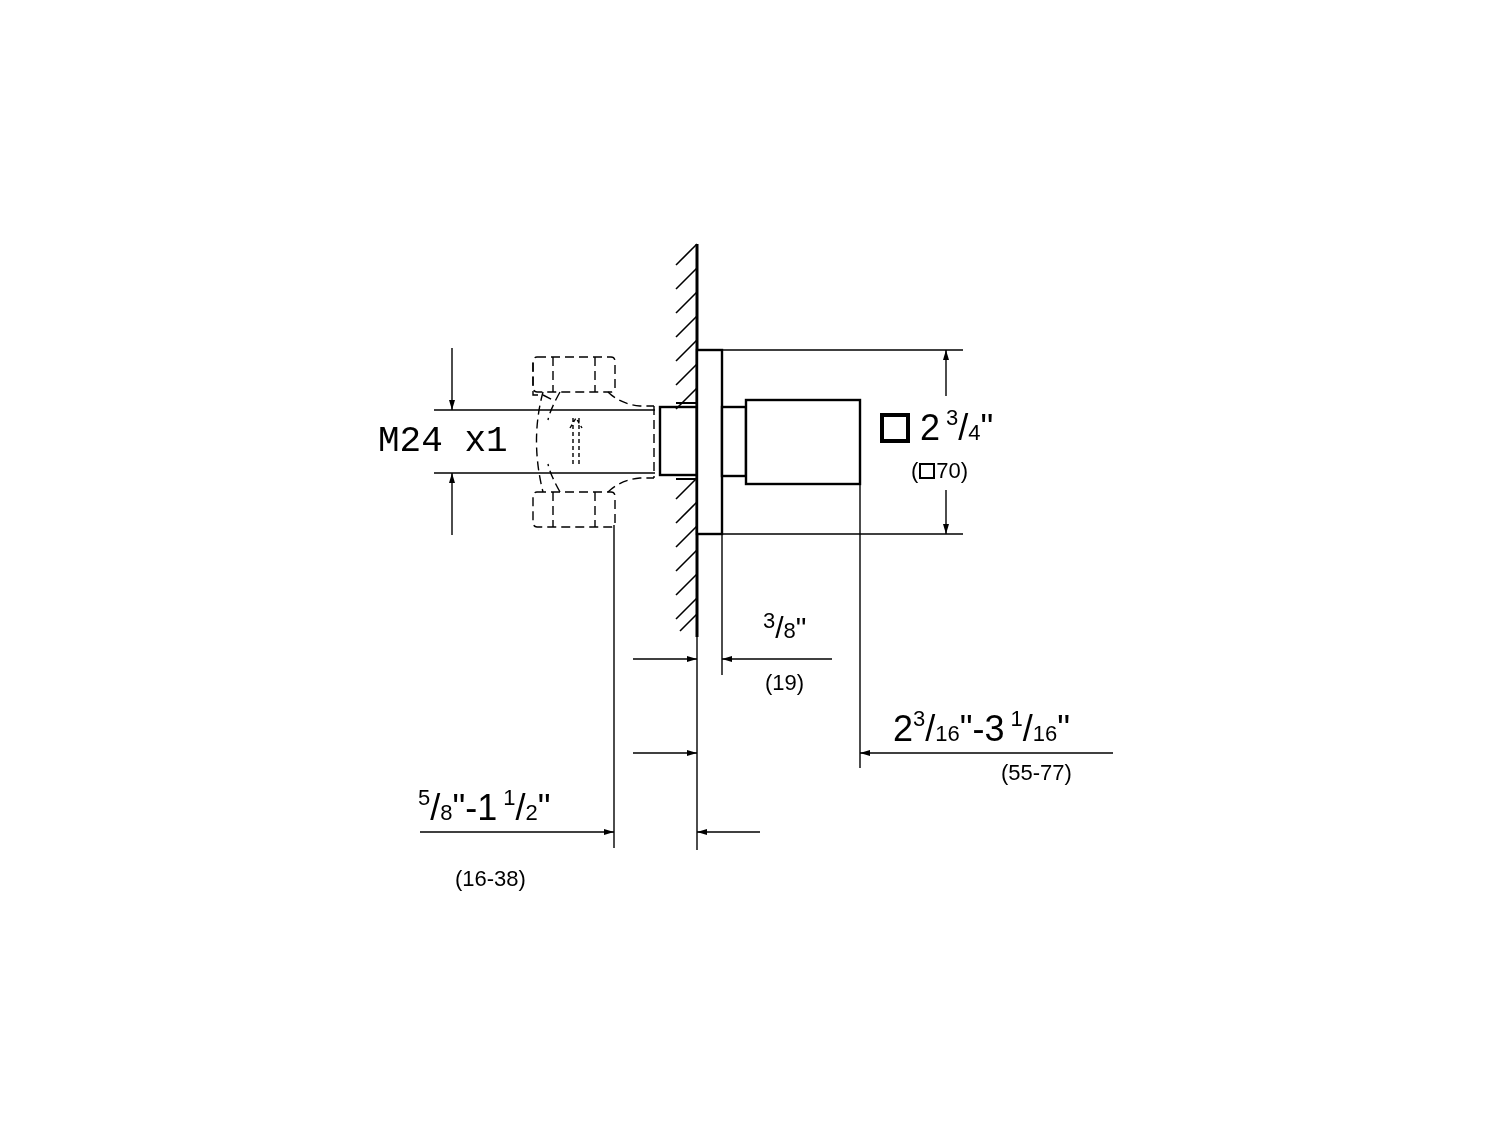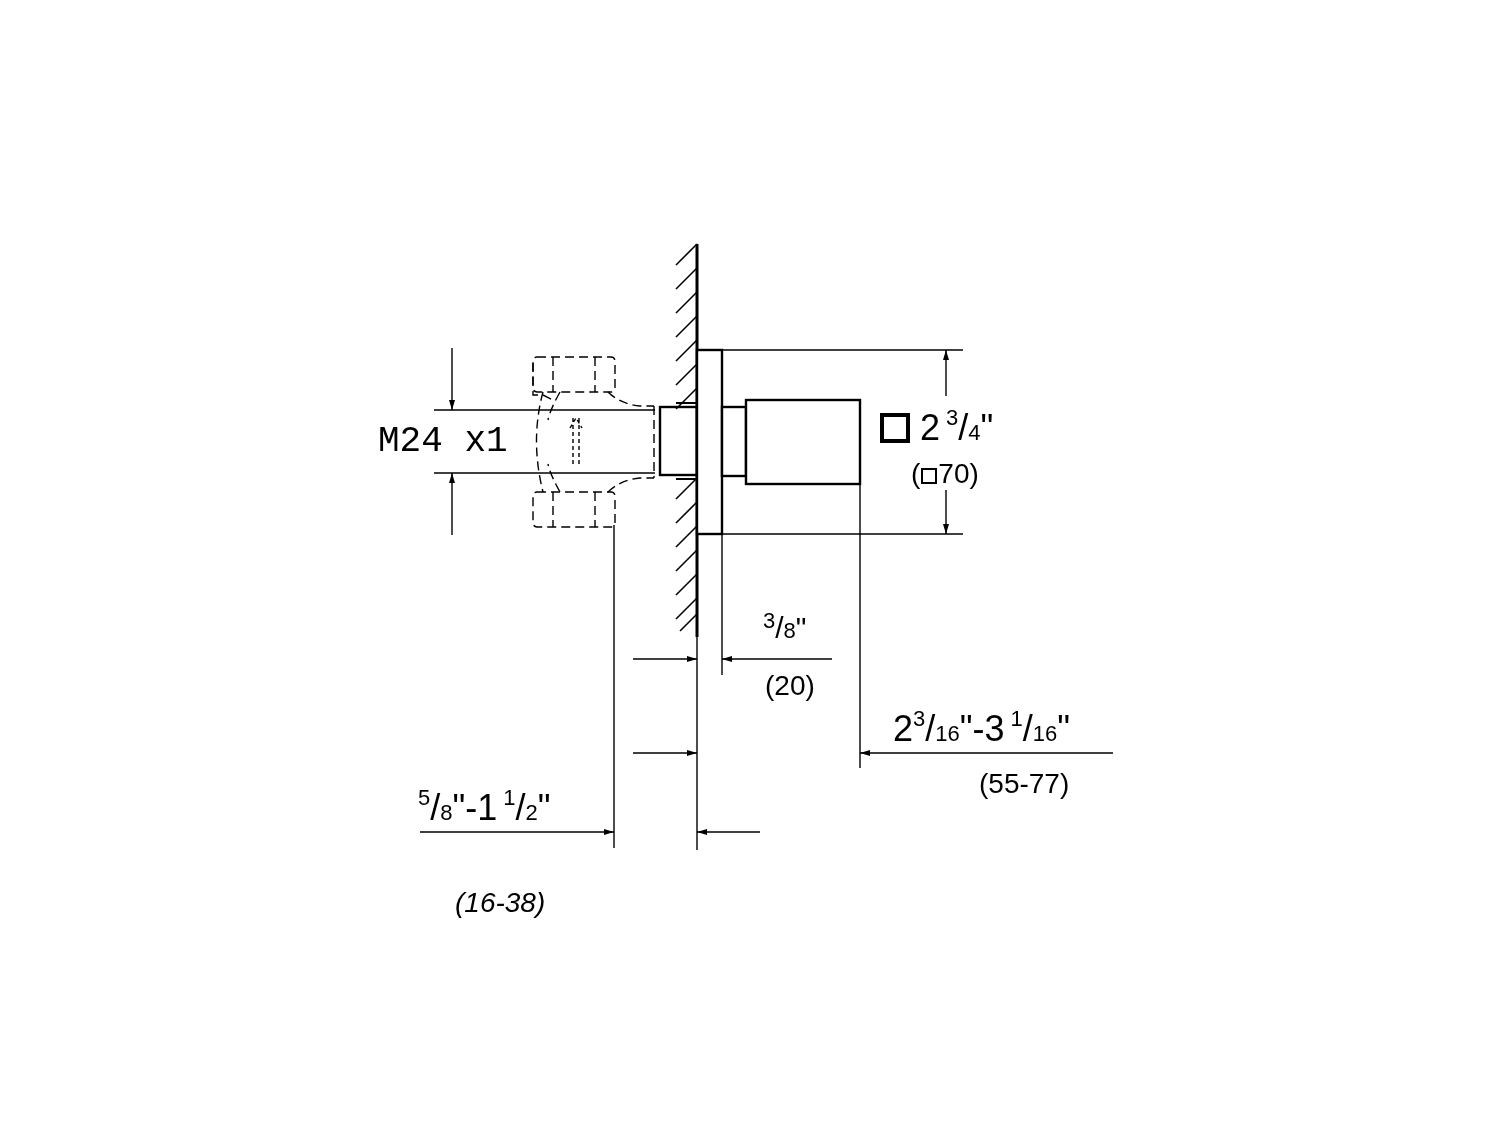--- a/index.html
+++ b/index.html
@@ -1,20 +1,20 @@
 <!DOCTYPE html>
 <html><head>
 <meta charset="utf-8">
 <style>
   html,body{margin:0;padding:0;background:#ffffff;}
   body{width:1500px;height:1125px;position:relative;overflow:hidden;font-family:"Liberation Sans",sans-serif;color:#000;}
   svg{position:absolute;left:0;top:0;}
   .lbl{position:absolute;white-space:nowrap;line-height:1;color:#000;font-family:"Liberation Sans",sans-serif;}
   .big{font-size:36px;}
-  .mid{font-size:28px;}
+  .mid{font-size:22px;}
   .sup{font-size:22px;vertical-align:top;position:relative;top:-3px;}
   .sub{font-size:22px;}
   .sqbox{display:inline-block;border:4px solid #000;box-sizing:border-box;vertical-align:middle;}
   .sqsmall{display:inline-block;border:2px solid #000;box-sizing:border-box;width:16px;height:16px;vertical-align:-1px;margin:0 1px;}
 </style>
 </head>
 <body>
 
 <svg width="1500" height="1125" viewBox="0 0 1500 1125" xmlns="http://www.w3.org/2000/svg">
   <defs>
@@ -116,23 +116,23 @@
 <div class="lbl big" style="left:880px;top:410px;">
   <span class="sqbox" style="width:30px;height:30px;margin-right:10px;vertical-align:-3px;"></span><span>2</span><span class="sup" style="margin-left:6px;">3</span><span>/</span><span class="sub">4</span><span>"</span>
 </div>
 <div class="lbl mid" style="left:911px;top:460px;">
   <span>(</span><span class="sqsmall"></span><span>70)</span>
 </div>
 
 <div class="lbl" style="left:763px;top:613px;font-size:30px;">
   <span class="sup">3</span><span>/</span><span class="sub">8</span><span>"</span>
 </div>
-<div class="lbl mid" style="left:765px;top:672px;">(20)</div>
+<div class="lbl mid" style="left:765px;top:672px;">(19)</div>
 
 <div class="lbl big" style="left:893px;top:711px;">
   <span>2</span><span class="sup">3</span><span>/</span><span class="sub">16</span><span>"</span><span>-</span><span>3</span><span class="sup" style="margin-left:6px;">1</span><span>/</span><span class="sub">16</span><span>"</span>
 </div>
-<div class="lbl mid" style="left:979px;top:762px;margin-top:8px;">(55-77)</div>
+<div class="lbl mid" style="left:1001px;top:762px;">(55-77)</div>
 
 <div class="lbl big" style="left:418px;top:790px;">
   <span class="sup">5</span><span>/</span><span class="sub">8</span><span>"</span><span>-</span><span>1</span><span class="sup" style="margin-left:6px;">1</span><span>/</span><span class="sub">2</span><span>"</span>
 </div>
-<div class="lbl mid" style="left:455px;top:889px;font-style:italic;">(16-38)</div>
+<div class="lbl mid" style="left:455px;top:868px;">(16-38)</div>
 
 </body></html>

